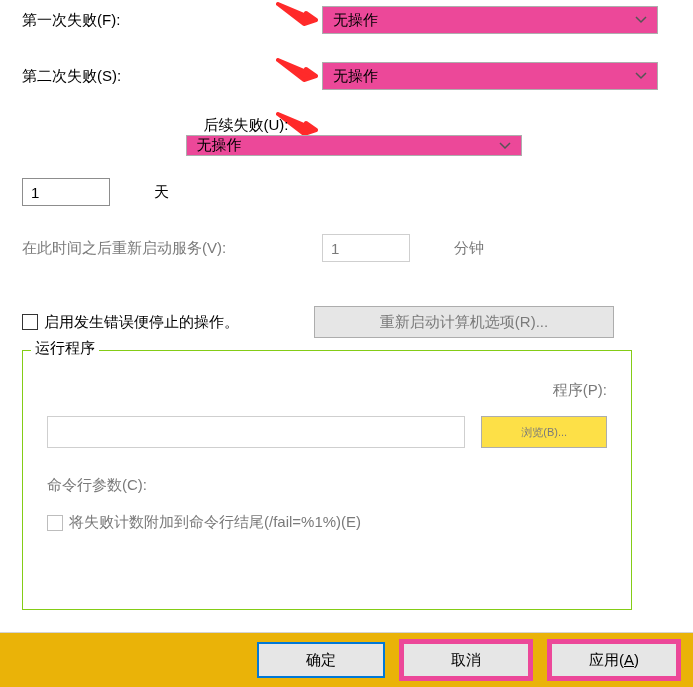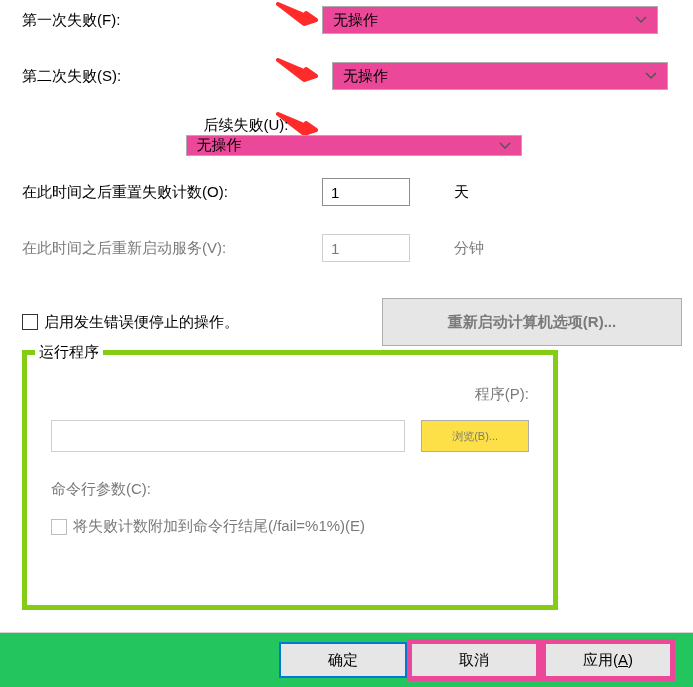--- a/index.html
+++ b/index.html
@@ -101,38 +101,37 @@
     display: inline-block;
   }
   .cbx.disabled .cbx-box { border-color: #bdbdbd; }
   .cbx.disabled .cbx-label { color: #7a7a7a; }
 
   
   .btn {
     display: inline-flex;
     align-items: center;
     justify-content: center;
-    height: 48px;
+    height: 32px;
     background: #e6e6e6;
     border: 1px solid #adadad;
     box-sizing: border-box;
     font-size: 15px;
     color: #5e5e5e;
-    font-weight: bold;
   }
   .btn.disabled { color: #7a7a7a; }
 
   
   .group {
     position: absolute;
     left: 22px;
     top: 350px;
-    width: 536px;
+    width: 610px;
     height: 260px;
-    border: 5px solid #84cc16;
+    border: 1px solid #84cc16;
     box-sizing: border-box;
   }
   .group-title {
     position: absolute;
     top: -12px;
     left: 8px;
     background: #fff;
     padding: 0 4px;
     font-size: 15px;
   }
@@ -160,27 +159,27 @@
     font-size: 11px;
   }
 
   
   .footer {
     position: absolute;
     left: 0;
     right: 0;
     bottom: 0;
     height: 54px;
-    background: #22c55e;
+    background: #eab308;
     border-top: 1px solid #d4d4d4;
     display: flex;
     justify-content: flex-end;
     align-items: center;
-    padding-right: 18px;
-    gap: 0;
+    padding-right: 12px;
+    gap: 14px;
   }
   .footer .dlg-btn {
     width: 124px;
     height: 32px;
     background: #e6e6e6;
     border: 5px solid #ec4899;
     font-size: 15px;
     display: inline-flex;
     align-items: center;
     justify-content: center;
@@ -219,54 +218,53 @@
     <div class="row" style="margin-top:14px;">
       <div class="label">第一次失败(F):</div>
       <div class="dropdown">
         <span class="dd-text">无操作</span>
         <svg class="chevron" viewBox="0 0 12 8">
             <path d="M1 1 L6 6 L11 1" stroke="#555" stroke-width="1.5" fill="none"></path>
           </svg>
       </div>
     </div>
 
-    <div class="row" style="margin-top:24px;gap:10px;">
+    <div class="row" style="margin-top:24px;">
       <div class="label">第二次失败(S):</div>
       <div class="dropdown">
         <span class="dd-text">无操作</span>
         <svg class="chevron" viewBox="0 0 12 8">
             <path d="M1 1 L6 6 L11 1" stroke="#555" stroke-width="1.5" fill="none"></path>
           </svg>
       </div>
     </div>
 
     <div class="row" style="margin-top:24px;flex-direction:column;">
       <div class="label">后续失败(U):</div>
       <div class="dropdown">
         <span class="dd-text">无操作</span>
         <svg class="chevron" viewBox="0 0 12 8">
             <path d="M1 1 L6 6 L11 1" stroke="#555" stroke-width="1.5" fill="none"></path>
           </svg>
       </div>
     </div>
 
     <div class="row" style="margin-top:28px;">
-      <div class="label">在此时间之后重置失败计数(O):</div>
       <input class="num-input" value="1" style="">
       <span class="unit">天</span>
     </div>
 
     <div class="row" style="margin-top:24px;">
       <div class="label disabled">在此时间之后重新启动服务(V):</div>
       <input class="num-input" disabled="" value="1" style="">
       <span class="unit disabled">分钟</span>
     </div>
 
     <div class="row" style="margin-top:42px;">
-      <label class="cbx" style="width:360px;">
+      <label class="cbx" style="width:292px;">
         <span class="cbx-box"></span>
         <span class="cbx-label">启用发生错误便停止的操作。</span>
       </label>
       <div class="btn disabled" style="width:300px;">
         <span>重新启动计算机选项(R)...</span>
       </div>
     </div>
 
   </div>
 

